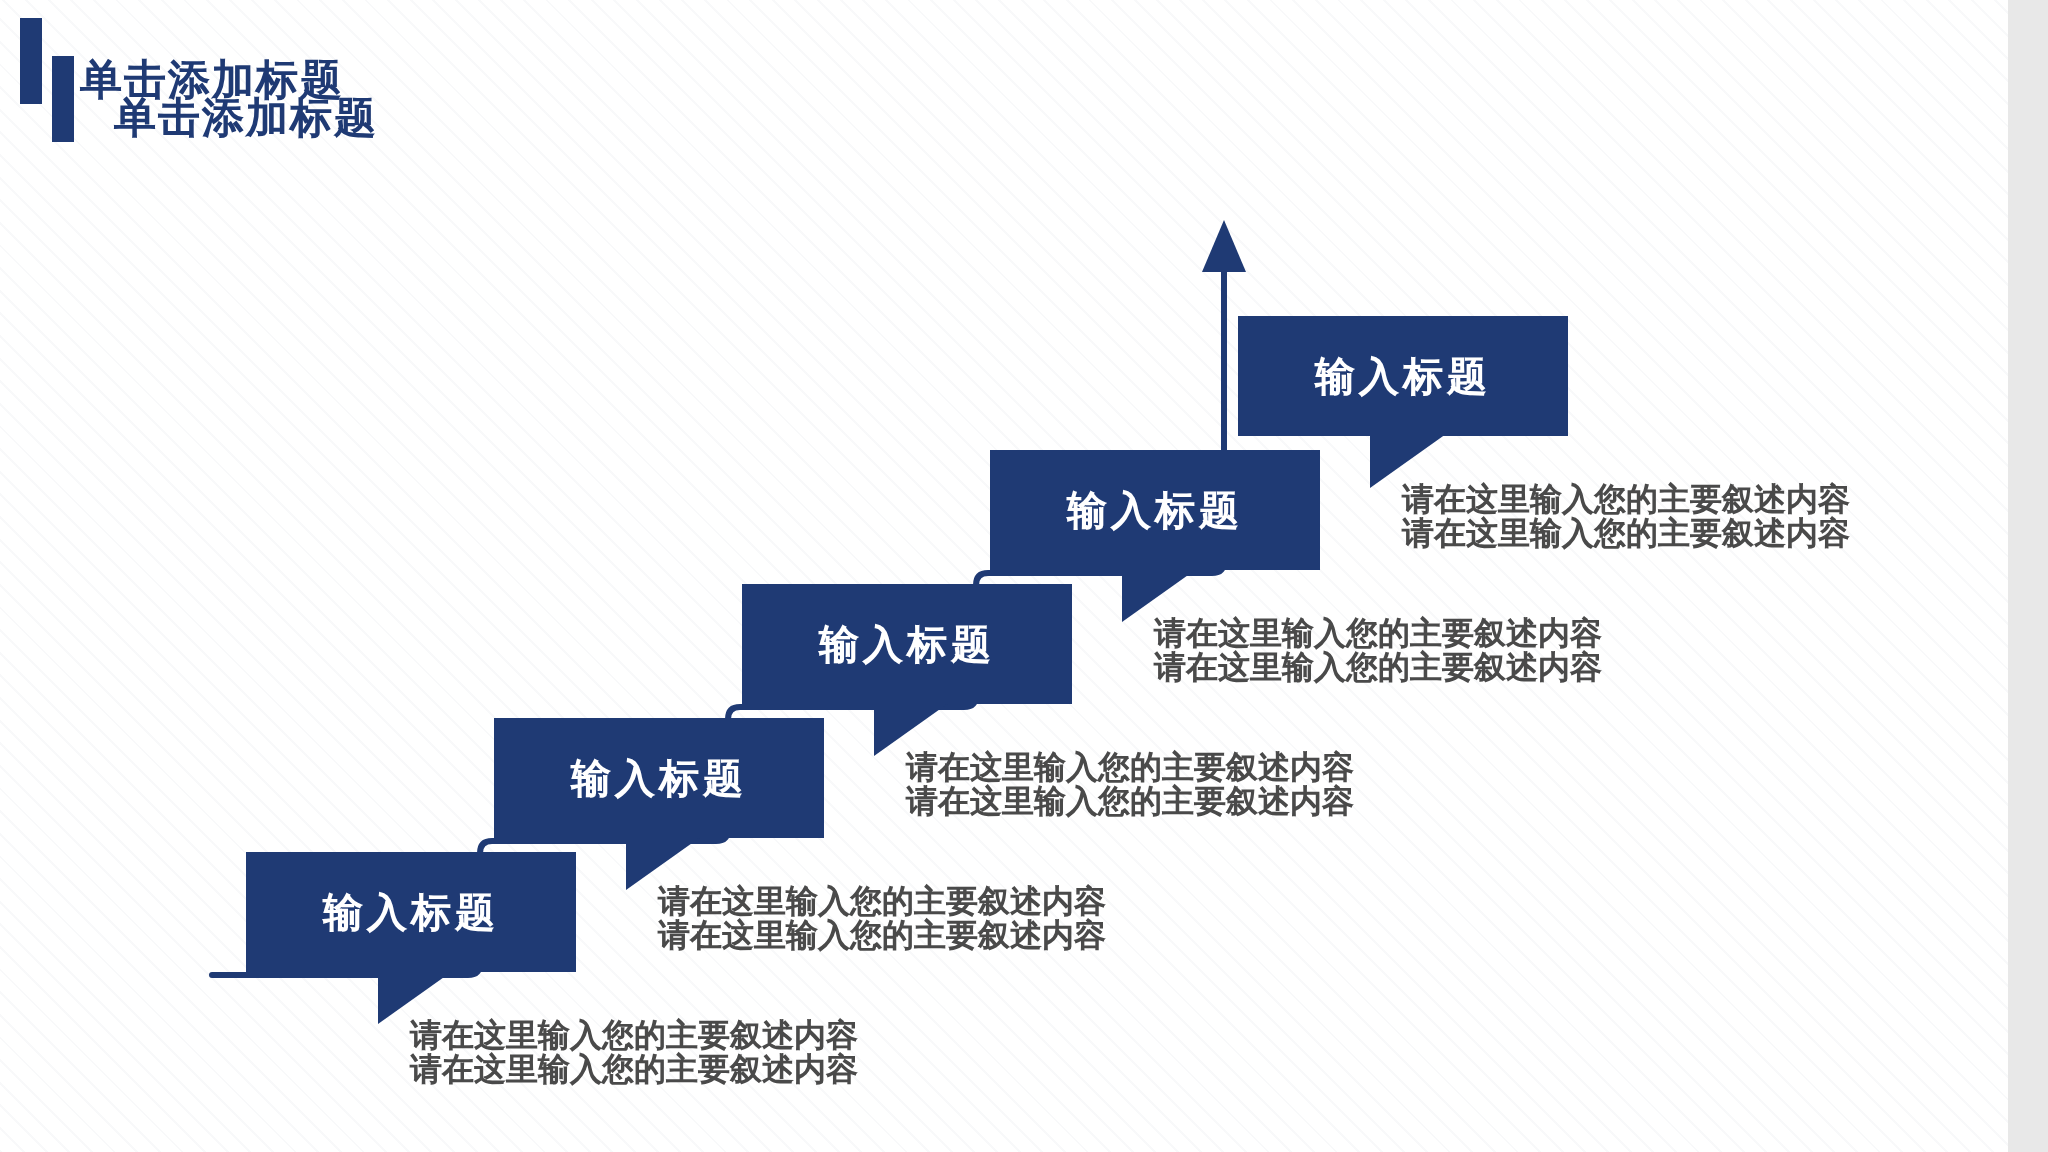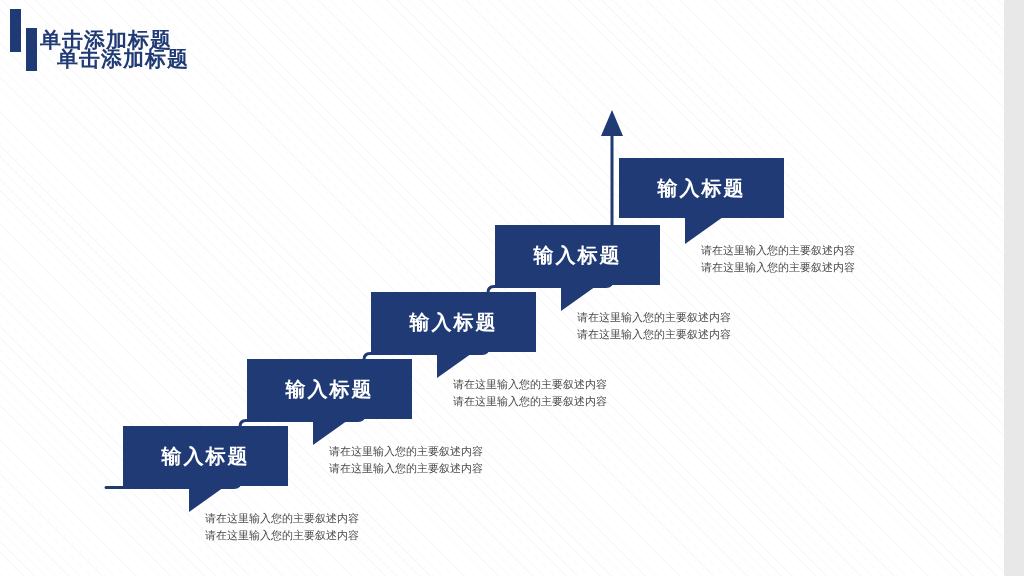--- a/index.html
+++ b/index.html
@@ -40,22 +40,22 @@
   }
   .bubble-label { color:#ffffff; font-size:20px; font-weight:bold; letter-spacing:2px; }
   .tail {
     position:absolute; left:66px; top:100%; margin-top:-1px;
     width:0; height:0;
     border-top:27px solid #1f3a74;
     border-right:38px solid transparent;
   }
 
   .desc {
-    position:absolute; font-size:11px; color:#4a4a4a;
-    line-height:17px; white-space:nowrap;
+    position:absolute; font-size:16px; color:#4a4a4a;
+    line-height:17px; white-space:nowrap;font-weight:bold;
   }
 
   .g1 .bubble { left:123px; top:426px; }
   .g1 .desc   { left:205px; top:510px; }
   .g2 .bubble { left:247px; top:359px; }
   .g2 .desc   { left:329px; top:443px; }
   .g3 .bubble { left:371px; top:292px; }
   .g3 .desc   { left:453px; top:376px; }
   .g4 .bubble { left:495px; top:225px; }
   .g4 .desc   { left:577px; top:309px; }

